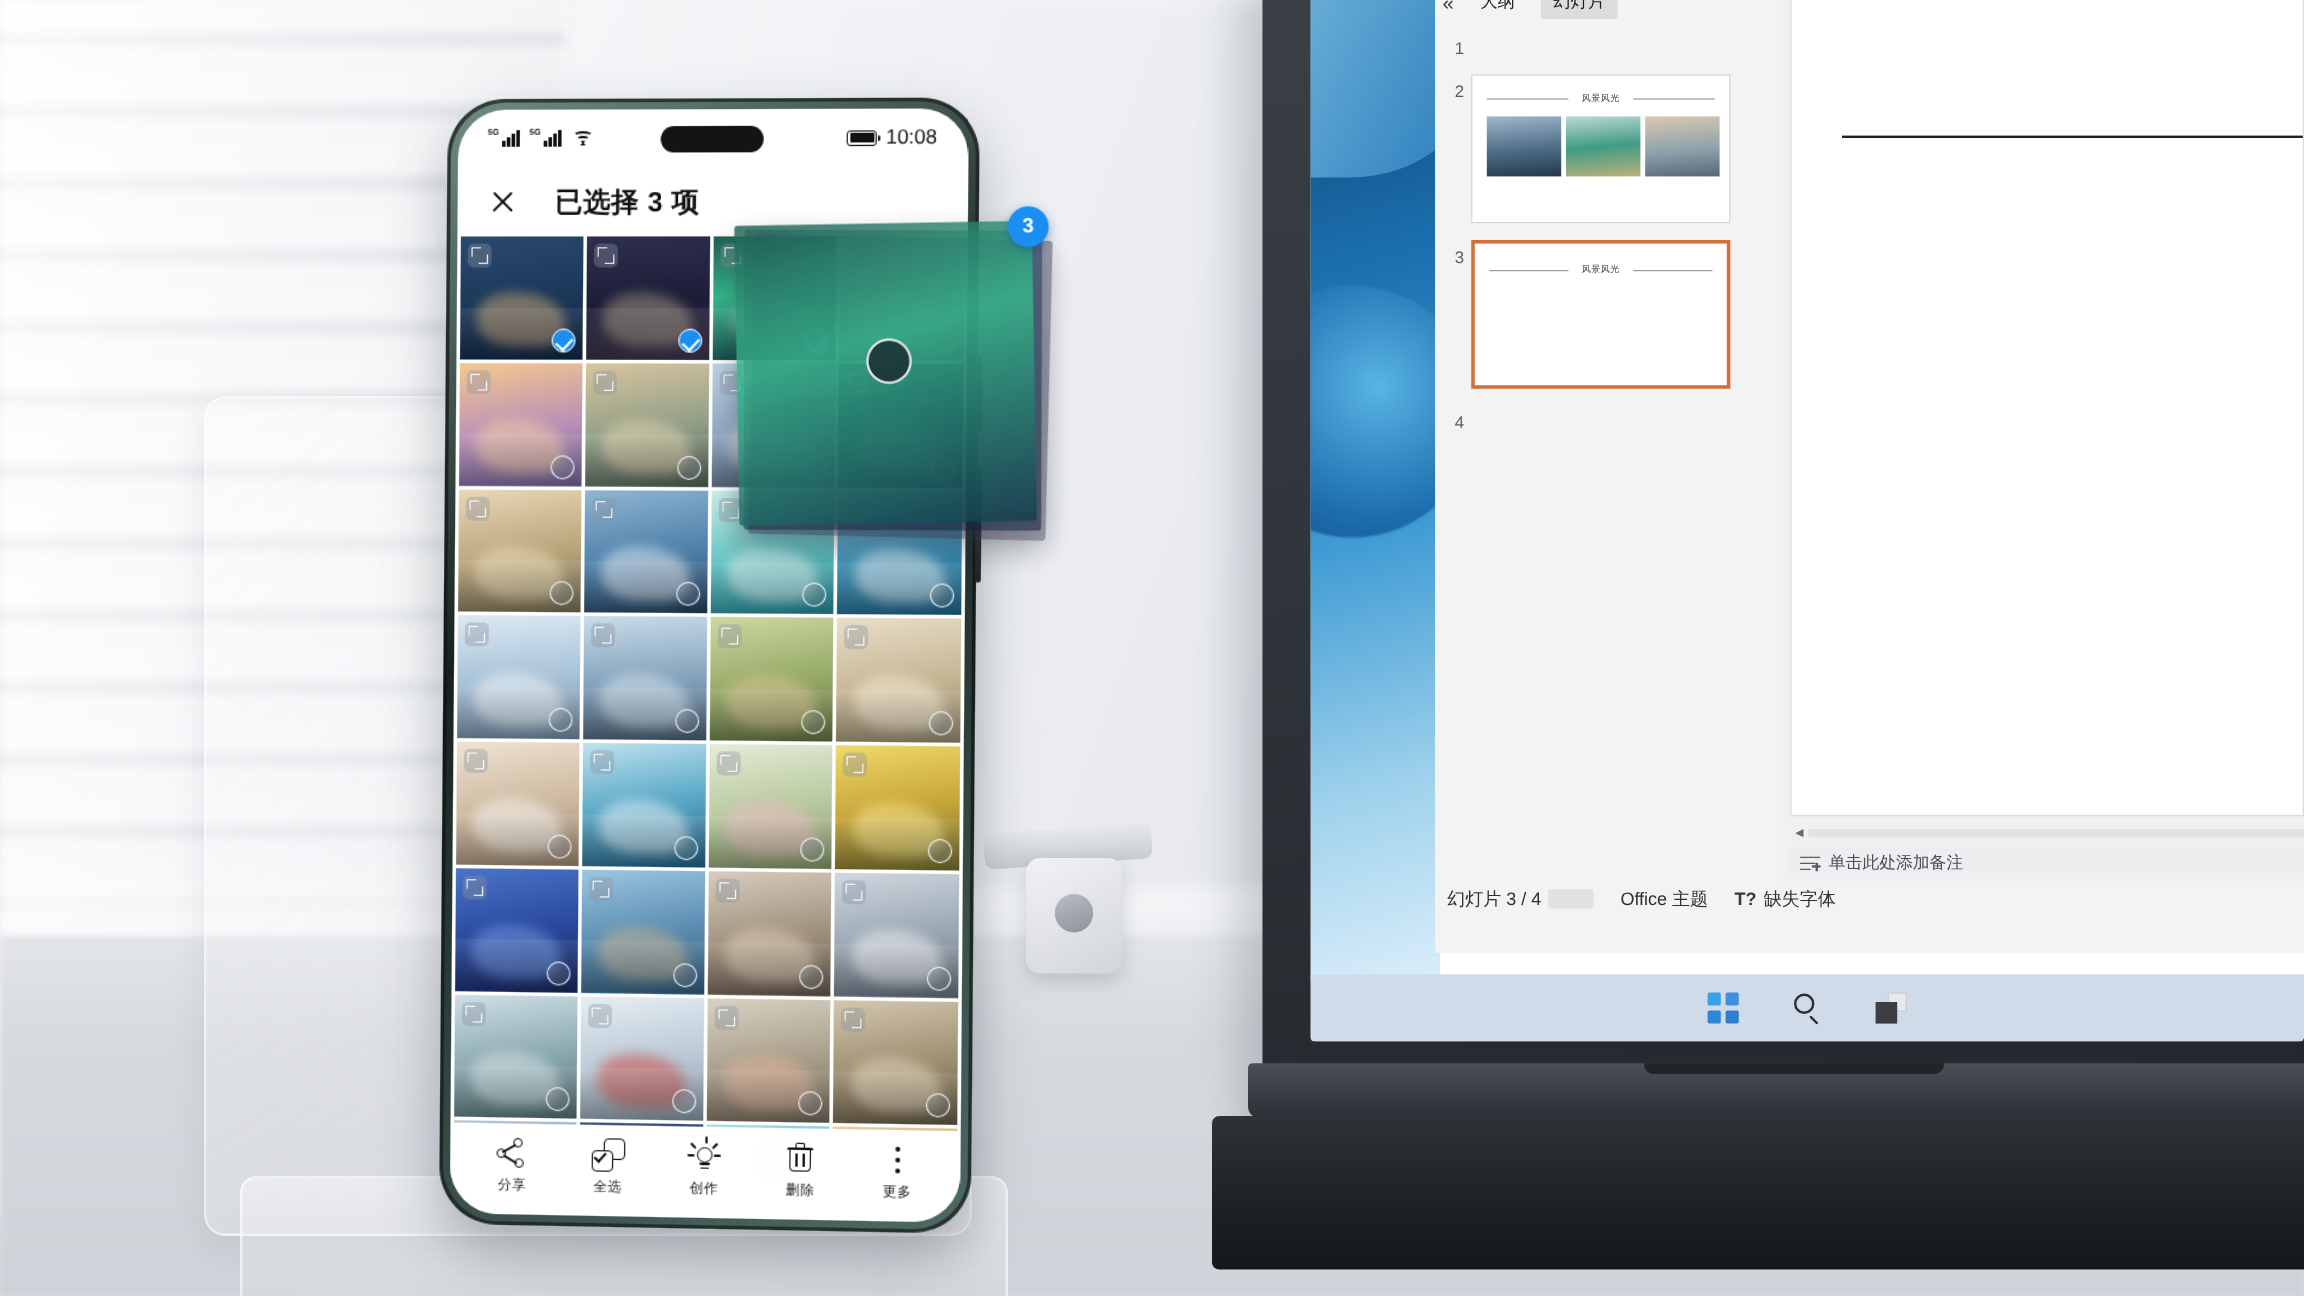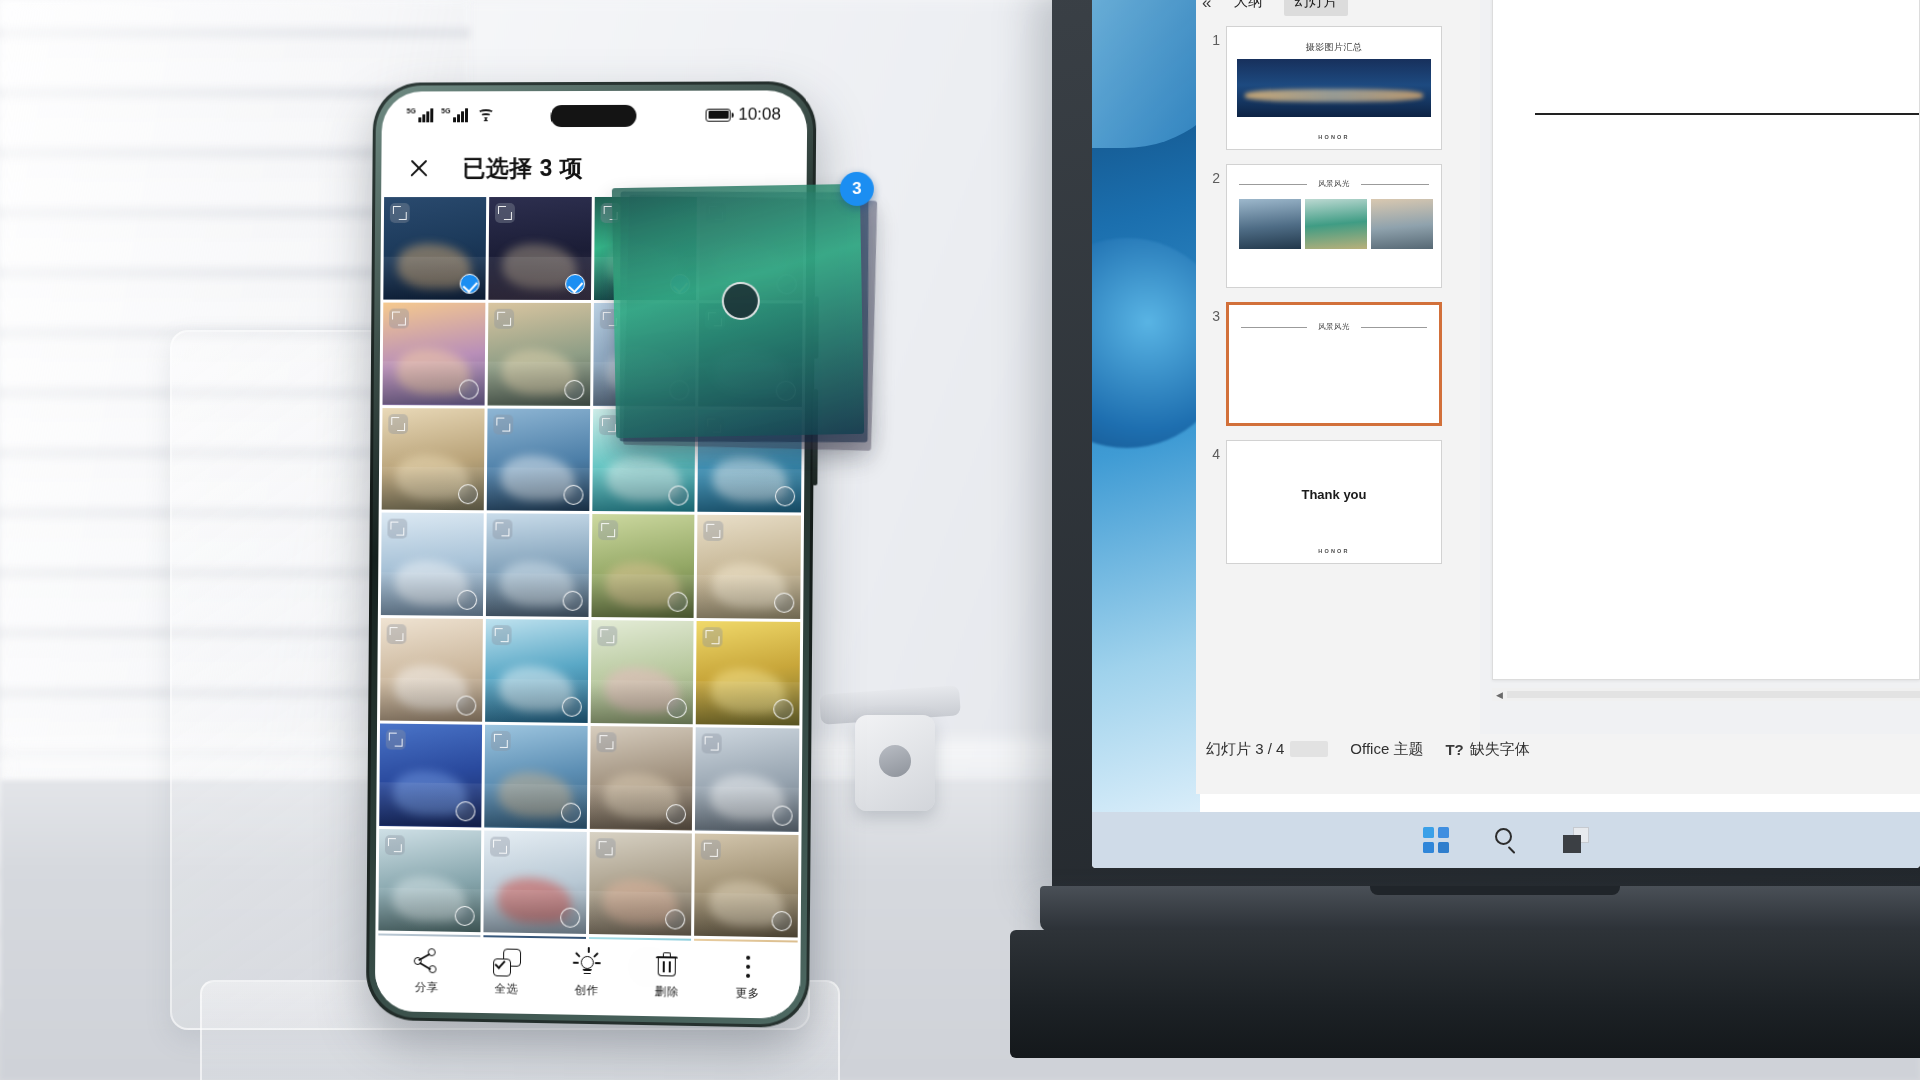--- a/index.html
+++ b/index.html
@@ -778,27 +778,20 @@
 
             <div class="ppt-tabs">
               <span class="chev">«</span>
               <span class="ptab">大纲</span>
               <span class="ptab active">幻灯片</span>
             </div>
 
             <div class="thumbs">
                 <div class="thumb-row">
                   <div class="thumb-no">1</div>
-                  <div class="thumb">
-                    <div class="t-title" style="top: 14px; font-size: 9px;">摄影图片汇总</div>
-                    <div class="thumb-img" style="left: 10px; right: 10px; top: 32px; height: 58px; background: linear-gradient(rgb(23, 48, 92) 0%, rgb(29, 74, 128) 45%, rgb(13, 35, 68) 100%);">
-                      <div style="position: absolute; left: 4%; right: 4%; top: 52%; height: 22%; background: linear-gradient(90deg, rgba(255, 200, 120, 0.75), rgba(255, 230, 180, 0.55), rgba(255, 190, 110, 0.7)); filter: blur(2px); border-radius: 40%;"></div>
-                    </div>
-                    <div class="t-logo">HONOR</div>
-                  </div>
                 </div>
                 <div class="thumb-row">
                   <div class="thumb-no">2</div>
                   <div class="thumb">
                     <div class="t-title" style="top: 14px;">风景风光</div>
                     <div class="t-rule" style="left: 12px; width: 68px;"></div>
                     <div class="t-rule" style="right: 12px; width: 68px;"></div>
                     <div class="thumb-img" style="top: 34px; height: 50px; width: 62px; left: 12px; background: linear-gradient(175deg, rgb(157, 184, 204), rgb(79, 109, 134) 55%, rgb(34, 56, 75));"></div>
                     <div class="thumb-img" style="top: 34px; height: 50px; width: 62px; left: 78px; background: linear-gradient(175deg, rgb(188, 217, 210), rgb(63, 156, 132) 50%, rgb(185, 176, 122));"></div>
                     <div class="thumb-img" style="top: 34px; height: 50px; width: 62px; left: 144px; background: linear-gradient(175deg, rgb(217, 200, 176), rgb(143, 162, 173) 55%, rgb(86, 104, 116));"></div>
@@ -807,42 +800,47 @@
                 <div class="thumb-row">
                   <div class="thumb-no">3</div>
                   <div class="thumb sel">
                     <div class="t-title" style="top: 17px;">风景风光</div>
                     <div class="t-rule" style="left: 12px; width: 66px; top: 22px;"></div>
                     <div class="t-rule" style="right: 12px; width: 66px; top: 22px;"></div>
                   </div>
                 </div>
                 <div class="thumb-row">
                   <div class="thumb-no">4</div>
-                  <div class="thumb">
-                    <div class="t4-big">Thank you</div>
-                    <div class="t-logo">HONOR</div>
-                  </div>
                 </div>
               </div>
             <div class="thumb-scroll"></div>
 
             <div class="add-slide">
               <span>+</span>
             </div>
 
             <div class="canvas-area">
               <div class="slide-page">
                 <div class="slide-rule"></div>
               </div>
               <div class="hscroll">
                 <span class="arr">◀</span>
                 <span class="track"></span>
               </div>
             </div>
 
+            <div class="notes-bar">
+              <span class="notes-ico">
+                  <u></u>
+                  <u></u>
+                  <u></u>
+                  <b></b>
+                </span>
+              <span>单击此处添加备注</span>
+            </div>
 
             <div class="ppt-status">
               <span class="st-item">
                 <span>幻灯片 3 / 4</span>
                 <span class="st-slide-box"></span>
               </span>
               <span class="st-item">Office 主题</span>
               <span class="st-item">
                 <span class="font-ico">T?</span>
                 <span>缺失字体</span>

